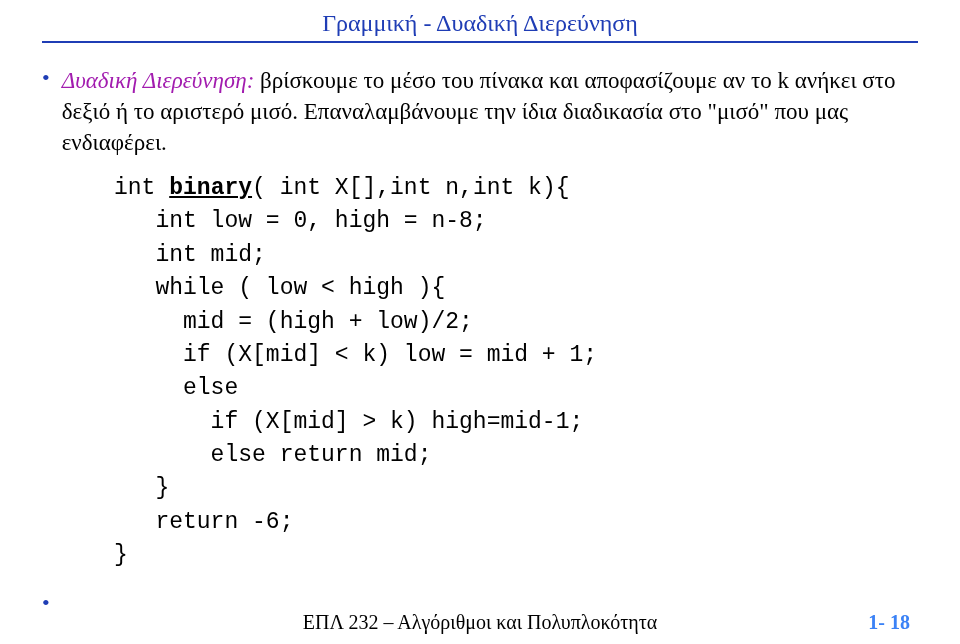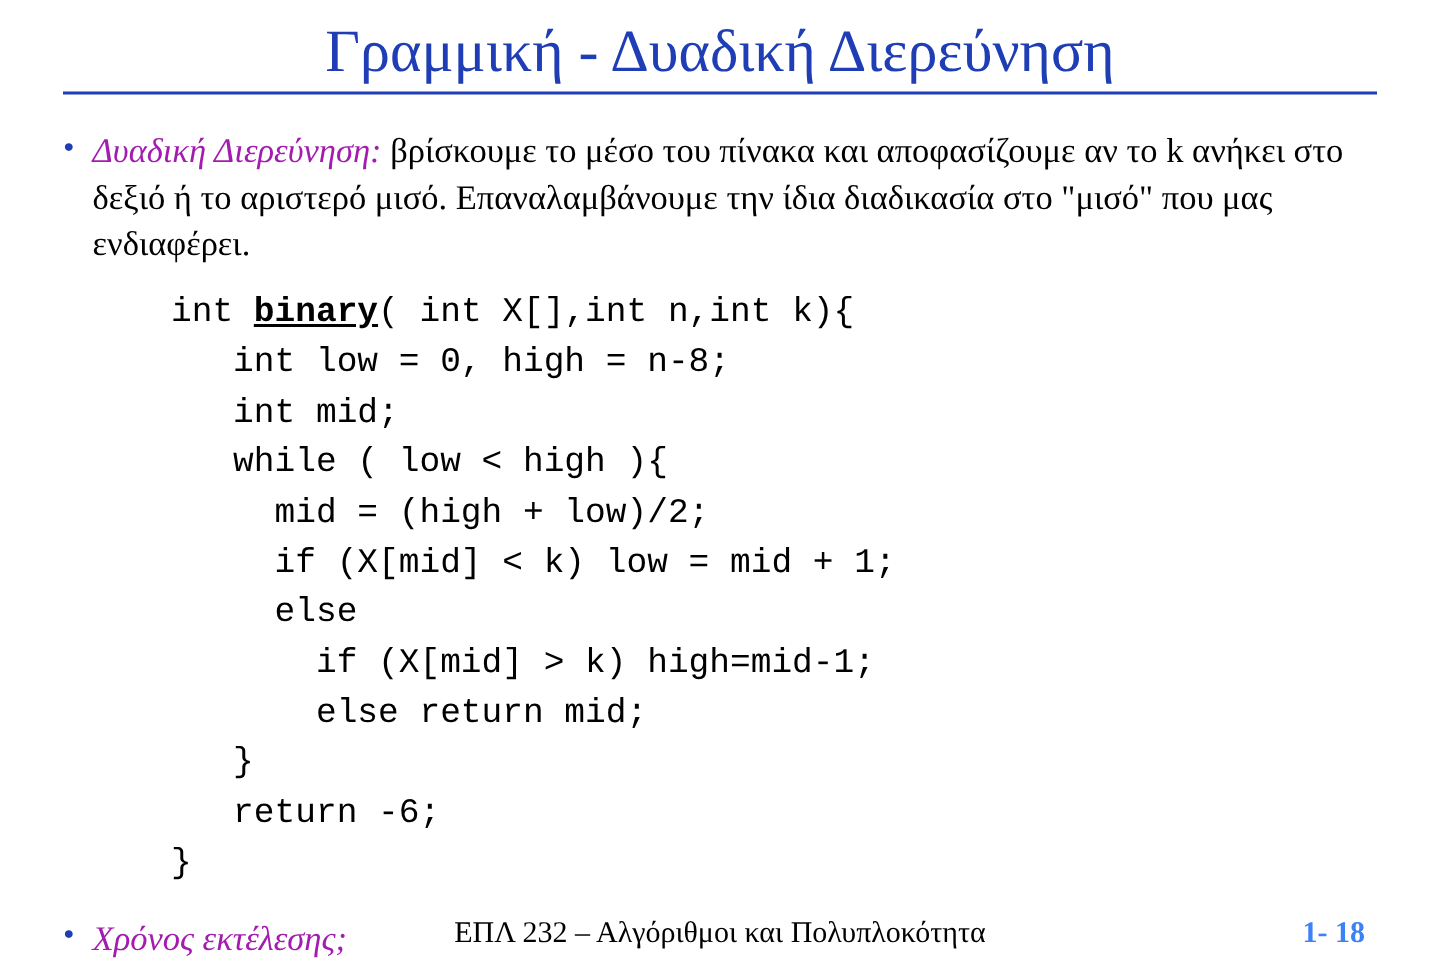--- a/index.html
+++ b/index.html
@@ -1,20 +1,20 @@
 <!DOCTYPE html>
 <html><head>
 <meta charset="utf-8">
 <style>
   * { margin: 0; padding: 0; box-sizing: border-box; }
   html, body { width: 960px; height: 644px; background: #fff; font-family: "Times New Roman", Times, serif; }
   .slide { position: relative; width: 960px; height: 644px; padding: 10px 42px 40px 42px; }
   .title {
     color: #1f3db5;
-    font-size: 40px;
+    font-size: 24px;
     text-align: center;
     font-weight: 400;
     padding-bottom: 2px;
   }
   .title-underline {
     height: 2px;
     background: #1f3db5;
     margin-top: 2px;
     width: 100%;
   }
@@ -76,21 +76,20 @@
 <span>     if (X[mid] &lt; k) low = mid + 1;</span>
 <span>     else</span>
 <span>       if (X[mid] &gt; k) high=mid-1;</span>
 <span>       else return mid;</span>
 <span>   }</span>
 <span>   return -6;</span>
 <span>}</span></div>
 
     <div class="bullet" style="margin-top:18px;">
       <div class="bullet-dot">•</div>
-      <div class="para emph">Χρόνος εκτέλεσης;</div>
     </div>
 
   </div>
 
   <div class="footer">
     <span class="footer-center">ΕΠΛ 232 – Αλγόριθμοι και Πολυπλοκότητα</span>
     <span class="footer-right">1- 18</span>
   </div>
 
 </div>

